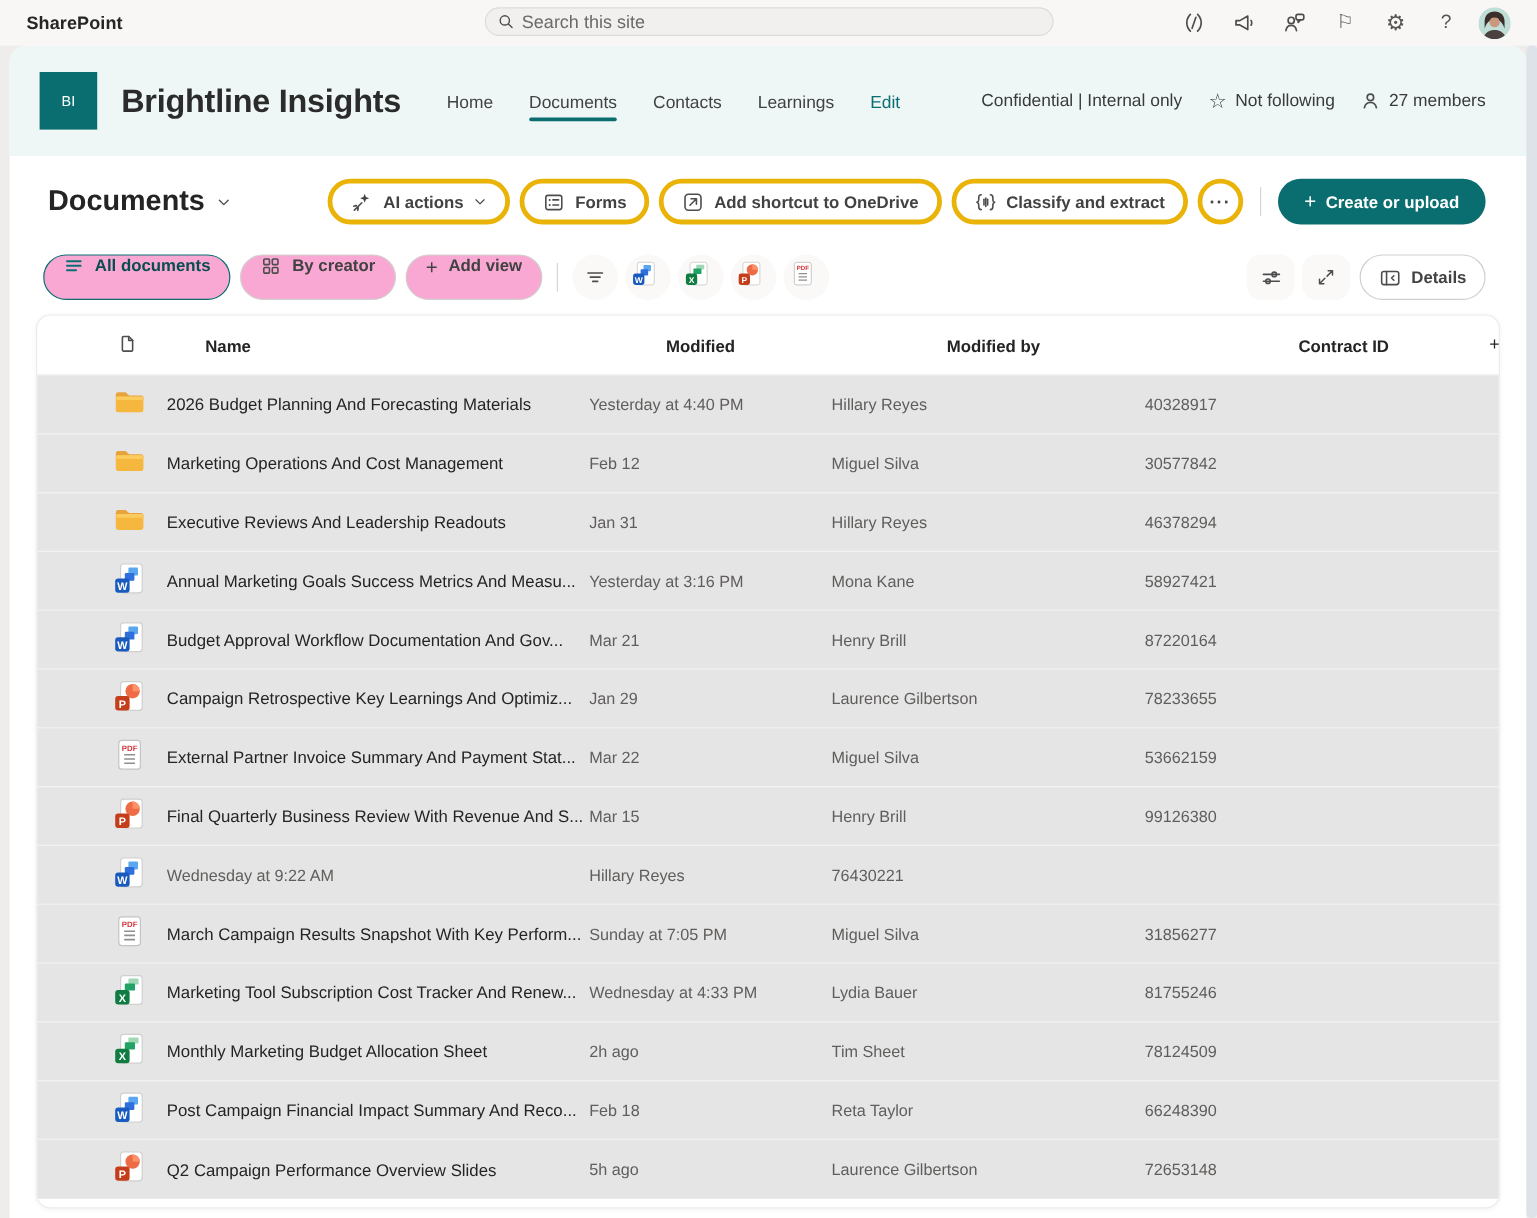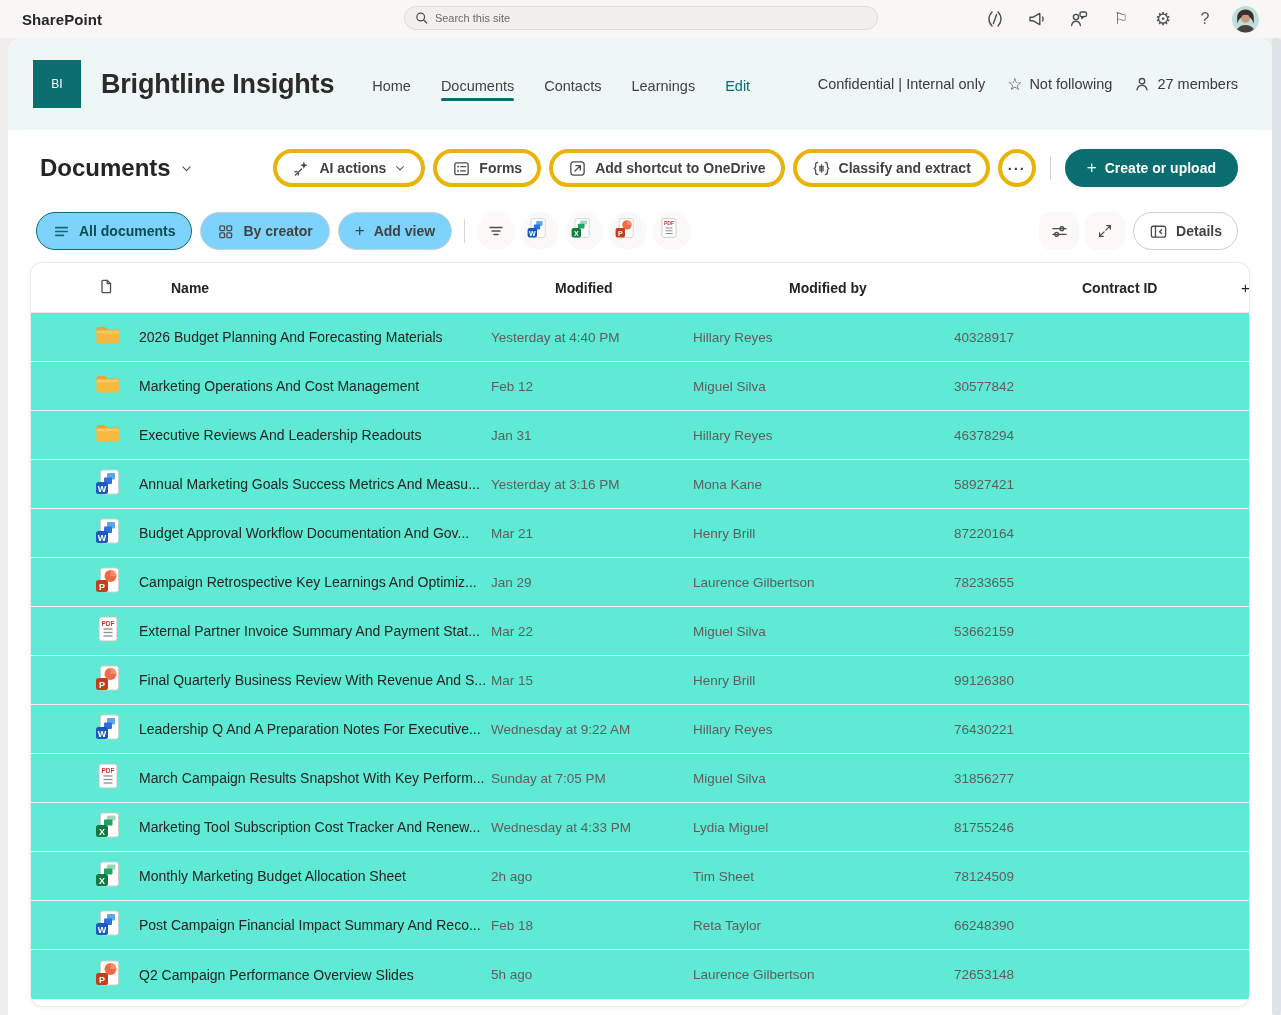--- a/index.html
+++ b/index.html
@@ -16,21 +16,21 @@
     display: flex; align-items: center; padding: 0 22px; position: relative;
   }
   .suite-logo { font-size: 15px; font-weight: 700; color: #262626; letter-spacing: .1px; }
   .searchbox {
     position: absolute; left: 50%; transform: translateX(-50%); top: 6px;
     width: 474px; height: 24px; background: #f1f0ef; border: 1px solid #dcdbda;
     border-radius: 12px; display: flex; align-items: center; gap: 7px; padding: 0 10px;
   }
   .searchbox input {
     border: none; outline: none; background: transparent; width: 100%;
-    font-family: "Liberation Sans", sans-serif; font-size: 11px; color: #444;
+    font-family: "Liberation Sans", sans-serif; font-size: 15px; color: #444;
   }
   .searchbox input::placeholder { color: #6b6a69; }
   .suite-icons { margin-left: auto; display: flex; align-items: center; gap: 12px; }
   .sbtn {
     width: 30px; height: 30px; display: flex; align-items: center; justify-content: center;
     background: none; border: none; cursor: pointer; color: #565656; font-family: "Liberation Sans", sans-serif;
   }
   .sbtn .uni { font-size: 18px; color: #565656; line-height: 1; }
   .sbtn .uni.small { font-size: 16px; }
   .avatar { width: 27px; height: 27px; border-radius: 50%; overflow: hidden; border: none; padding: 0; cursor: pointer; }
@@ -67,22 +67,22 @@
     display: flex; align-items: center; gap: 8px; padding: 0 15px;
     font-family: "Liberation Sans", sans-serif; font-size: 14px; font-weight: 600; color: #424242; cursor: pointer;
   }
   .tbtn.iconbtn { width: 38px; padding: 0; justify-content: center; font-size: 15px; letter-spacing: 1px; }
   .vdiv { width: 1px; height: 24px; background: #d8d6d4; margin: 0 6px; }
   .tbtn.primary { background: #0a6e70; border-color: #0a6e70; color: #fff; padding: 0 18px; }
   .tbtn.primary .plus { font-size: 17px; font-weight: 400; }
   
   .view-row { display: flex; align-items: center; padding: 24px 34px 0 28px; height: 62px; }
   .pill {
-    height: 38px; border: 1px solid #d1cfcd; background: #7dd3fc; border-radius: 19px;
-    display: flex; align-items: center; gap: 9px; padding: 0 16px;
+    height: 38px; border: 1px solid #d1cfcd; background: #f9a8d4; border-radius: 19px;
+    display: flex; align-items: flex-start; gap: 9px; padding: 0 16px;
     font-family: "Liberation Sans", sans-serif; font-size: 14px; font-weight: 600; color: #424242; cursor: pointer;
   }
   .pill.active { border: 1.6px solid #0a6e70; color: #084d4f; }
   .pill + .pill { margin-left: 8px; }
   .chip {
     width: 38px; height: 38px; border-radius: 50%; border: none; background: #faf9f8;
     display: flex; align-items: center; justify-content: center; cursor: pointer;
   }
   .chip + .chip { margin-left: 6px; }
   .chip svg.file-glyph { width: 22px; height: 22px; }
@@ -103,21 +103,21 @@
     height: 745px;
   }
   .tgrid {
     display: grid; grid-template-columns: 45px 352px 202px 261px 127px 1fr;
     padding-left: 63px; align-items: center;
   }
   .thead { height: 50px; border-bottom: 1px solid #e9e8e7; font-size: 14px; font-weight: 600; color: #242424; gap: 32px; }
   .thead .hcell { cursor: pointer; }
   .addcol { display: flex; align-items: center; gap: 6px; font-weight: 600; }
   .addcol .plus { font-size: 15px; font-weight: 400; color: #242424; }
-  .trow { height: 49px; border-bottom: 1px solid #f3f2f1; cursor: pointer; background: #5eead4; }
+  .trow { height: 49px; border-bottom: 1px solid #f3f2f1; cursor: pointer; background: #e5e5e5; }
   .trow:last-child { border-bottom: none; }
   .file-icon { width: 28px; height: 28px; display: inline-flex; }
   .file-icon svg { width: 28px; height: 28px; }
   .name-cell { font-size: 14px; color: #242424; white-space: nowrap; overflow: hidden; }
   .sub { font-size: 13.5px; color: #605e5c; white-space: nowrap; overflow: hidden; }
   .icon-stroke { stroke: #4d4d4d; stroke-width: 1.4; fill: none; stroke-linecap: round; stroke-linejoin: round; }
   .icon-teal { stroke: #0a6e70; stroke-width: 1.8; fill: none; stroke-linecap: round; }
 </style>
 </head>
 <body>
@@ -500,21 +500,20 @@
         <div class="tgrid trow">
     <span><span class="file-icon">
               <svg viewBox="0 0 28 28" class="file-glyph">
     <rect x="6.5" y="2" width="18" height="24" rx="2.5" fill="#fff" stroke="#cfcfcf"></rect>
     <rect x="13" y="5" width="8" height="6.5" rx="1" fill="#5aa7f0"></rect>
     <rect x="10" y="9.5" width="8" height="6.5" rx="1" fill="#2f6fdc"></rect>
     <rect x="2" y="14" width="12" height="12" rx="2.5" fill="#185abd"></rect>
     <text x="8" y="23.6" font-size="9" font-weight="bold" fill="#fff" text-anchor="middle" font-family="Liberation Sans, sans-serif">W</text>
   </svg>
             </span></span>
-    <span class="name-cell">Leadership Q And A Preparation Notes For Executive...</span>
     <span class="sub">Wednesday at 9:22 AM</span>
     <span class="sub">Hillary Reyes</span>
     <span class="sub">76430221</span>
     <span></span>
   </div>
         <div class="tgrid trow">
     <span><span class="file-icon">
               <svg viewBox="0 0 28 28" class="file-glyph">
     <rect x="5" y="2" width="18" height="24" rx="2.5" fill="#fff" stroke="#c4c4c4"></rect>
     <text x="14" y="10.5" font-size="6.5" font-weight="bold" fill="#d13438" text-anchor="middle" font-family="Liberation Sans, sans-serif">PDF</text>
@@ -534,21 +533,21 @@
               <svg viewBox="0 0 28 28" class="file-glyph">
     <rect x="6.5" y="2" width="18" height="24" rx="2.5" fill="#fff" stroke="#cfcfcf"></rect>
     <rect x="13" y="4.5" width="8.5" height="5" rx="1" fill="#9fd8b4"></rect>
     <rect x="10" y="8.5" width="8.5" height="6" rx="1" fill="#21a366"></rect>
     <rect x="2" y="14" width="12" height="12" rx="2.5" fill="#107c41"></rect>
     <text x="8" y="23.6" font-size="9" font-weight="bold" fill="#fff" text-anchor="middle" font-family="Liberation Sans, sans-serif">X</text>
   </svg>
             </span></span>
     <span class="name-cell">Marketing Tool Subscription Cost Tracker And Renew...</span>
     <span class="sub">Wednesday at 4:33 PM</span>
-    <span class="sub">Lydia Miguel</span>
+    <span class="sub">Lydia Bauer</span>
     <span class="sub">81755246</span>
     <span></span>
   </div>
         <div class="tgrid trow">
     <span><span class="file-icon">
               <svg viewBox="0 0 28 28" class="file-glyph">
     <rect x="6.5" y="2" width="18" height="24" rx="2.5" fill="#fff" stroke="#cfcfcf"></rect>
     <rect x="13" y="4.5" width="8.5" height="5" rx="1" fill="#9fd8b4"></rect>
     <rect x="10" y="8.5" width="8.5" height="6" rx="1" fill="#21a366"></rect>
     <rect x="2" y="14" width="12" height="12" rx="2.5" fill="#107c41"></rect>

